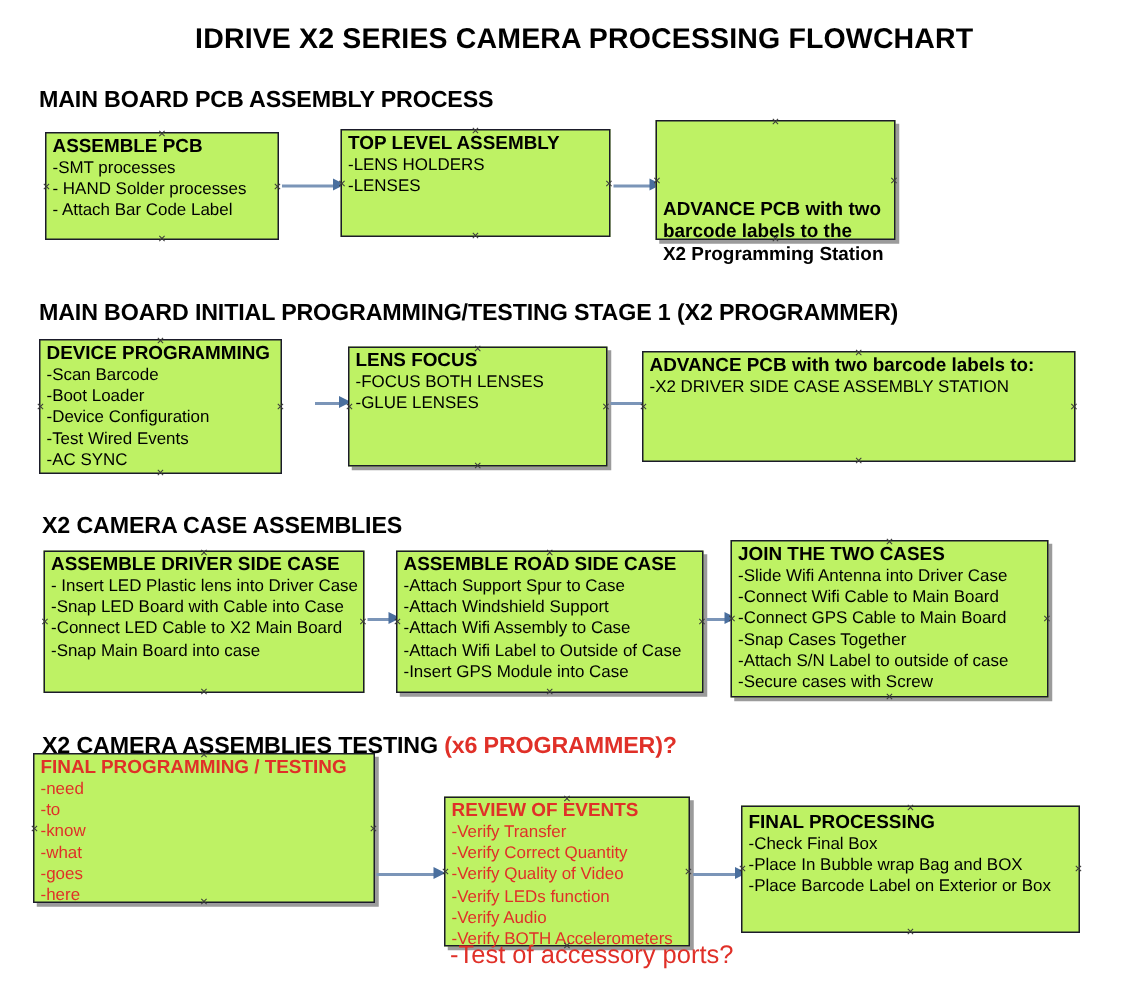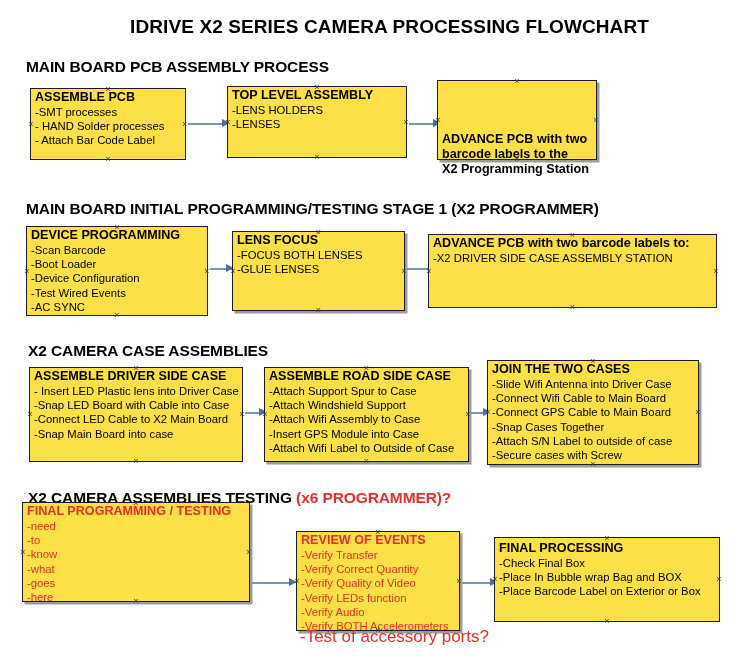--- a/index.html
+++ b/index.html
@@ -41,21 +41,21 @@
     color: #000;
     white-space: nowrap;
     letter-spacing: -0.1px;
   }
   .section-head .accent {
     color: #e03028;
   }
 
   .node {
     position: absolute;
-    background: #fde047;
+    background: #bef264;
     border: 1.3px solid #1b1b2a;
     box-sizing: border-box;
   }
   .node.shadowed {
     border-color: #1b1b2a;
     box-shadow: 2.5px 2.5px 0 0 #9b9b9b;
   }
   .node .body {
     position: absolute;
     left: 4px;
@@ -171,21 +171,21 @@
       <div class="title"> X2 Programming Station</div>
     </div>
     <span class="handle" style="left:50%; top:0;"></span>
     <span class="handle" style="left:50%; top:100%;"></span>
     <span class="handle" style="left:0; top:50%;"></span>
     <span class="handle" style="left:100%; top:50%;"></span>
   </div>
 
   <div class="section-head" style="left:26px; top:200px;">MAIN BOARD INITIAL PROGRAMMING/TESTING STAGE 1 (X2 PROGRAMMER)</div>
 
-  <div class="node" style="left:26px; top:226px; width:182px; height:90px;">
+  <div class="node" style="left:26px; top:226px; width:162px; height:90px;">
     <div class="body">
       <div class="title">DEVICE PROGRAMMING</div>
       <div class="line">-Scan Barcode</div>
       <div class="line">-Boot Loader</div>
       <div class="line">-Device Configuration</div>
       <div class="line">-Test Wired Events</div>
       <div class="line">-AC SYNC</div>
     </div>
     <span class="handle" style="left:50%; top:0;"></span>
     <span class="handle" style="left:50%; top:100%;"></span>
@@ -246,22 +246,22 @@
     <span class="shaft"></span>
     <span class="head"></span>
   </div>
 
   <div class="node shadowed" style="left:264px; top:367px; width:205px; height:95px;">
     <div class="body">
       <div class="title">ASSEMBLE ROAD SIDE CASE</div>
       <div class="line">-Attach Support Spur to Case</div>
       <div class="line">-Attach Windshield Support</div>
       <div class="line">-Attach Wifi Assembly to Case</div>
+      <div class="line">-Attach Wifi Label to Outside of Case</div>
       <div class="line">-Insert GPS Module into Case</div>
-      <div class="line">-Attach Wifi Label to Outside of Case</div>
     </div>
     <span class="handle" style="left:50%; top:0;"></span>
     <span class="handle" style="left:50%; top:100%;"></span>
     <span class="handle" style="left:0; top:50%;"></span>
     <span class="handle" style="left:100%; top:50%;"></span>
   </div>
 
   <div class="conn" style="left:471px; top:408px; width:20px;">
     <span class="shaft"></span>
     <span class="head"></span>

